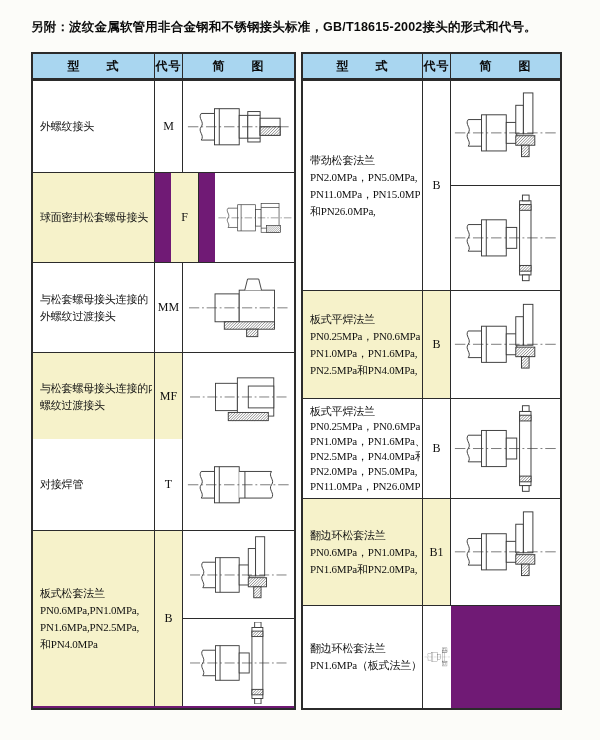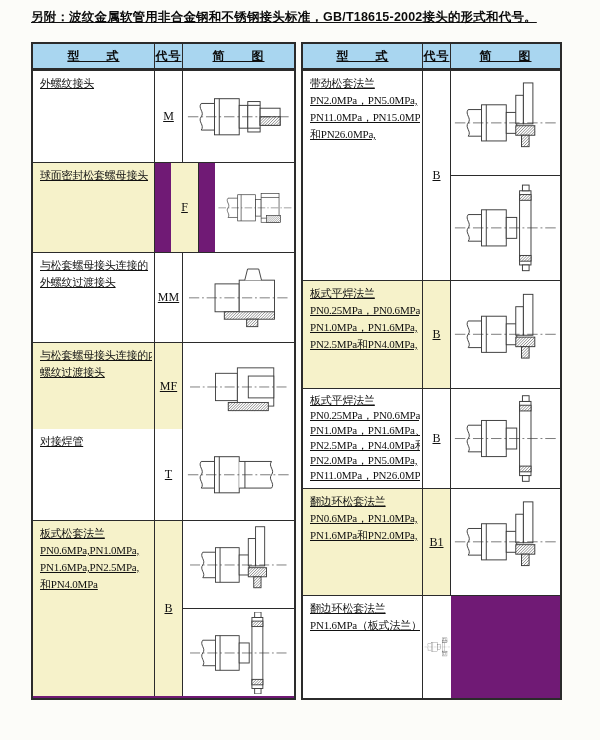--- a/index.html
+++ b/index.html
@@ -3,21 +3,21 @@
 <meta charset="utf-8">
 <style>
   :root{
     --bc:#2b2b2b;
     --blue:#a9d6f0;
     --yellow:#f6f2ca;
   }
   *{box-sizing:border-box;margin:0;padding:0;}
   html,body{width:600px;height:740px;background:#fcfcf9;overflow:hidden;}
   body{font-family:"Liberation Serif","DejaVu Serif",serif;color:#111;}
-  .page{width:600px;height:740px;padding:9px 0 0 31px;position:relative;text-decoration:underline;}
+  .page{width:600px;height:740px;padding:19px 0 0 31px;position:relative;}
   .title{
     font-family:"Liberation Sans","DejaVu Sans",sans-serif;
     font-weight:bold;font-size:12.5px;letter-spacing:0.2px;color:#0b0b0b;
     white-space:nowrap;
   }
   .tables{display:flex;gap:5px;margin-top:16px;}
   .ht{border:2px solid var(--bc);background:#701a75;}
   .ht-left{width:265px;}
   .ht-right{width:261px;}
   .ht-head{
@@ -27,21 +27,21 @@
     font-weight:bold;font-size:12px;letter-spacing:1px;color:#0a0a0a;
   }
   .ht-left .ht-head,.ht-left .ht-row{grid-template-columns:122px 28px 1fr;}
   .ht-right .ht-head,.ht-right .ht-row{grid-template-columns:120px 28px 1fr;}
   .hc{display:flex;align-items:center;justify-content:center;white-space:nowrap;overflow:hidden;}
   .hc-type,.hc-code{border-right:1.5px solid var(--bc);}
   .ht-row{display:grid;border-top:1.5px solid var(--bc);}
   .ht-row:first-of-type{border-top:none;}
   .c-type{
     border-right:1.5px solid var(--bc);
-    display:flex;flex-direction:column;
+    display:flex;flex-direction:column;justify-content:center;
     padding:4px 2px 4px 7px;background:#fff;overflow:hidden;
   }
   .c-type .tline{
     font-size:11px;line-height:17px;letter-spacing:-0.2px;
     white-space:nowrap;overflow:hidden;
   }
   .c-type.tight .tline{line-height:15px;}
   .c-code{
     border-right:1.5px solid var(--bc);
     display:flex;align-items:center;justify-content:center;

